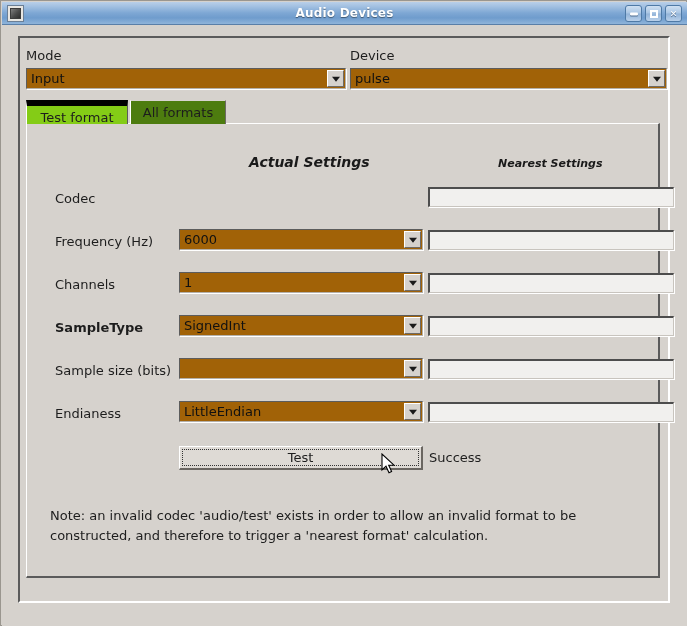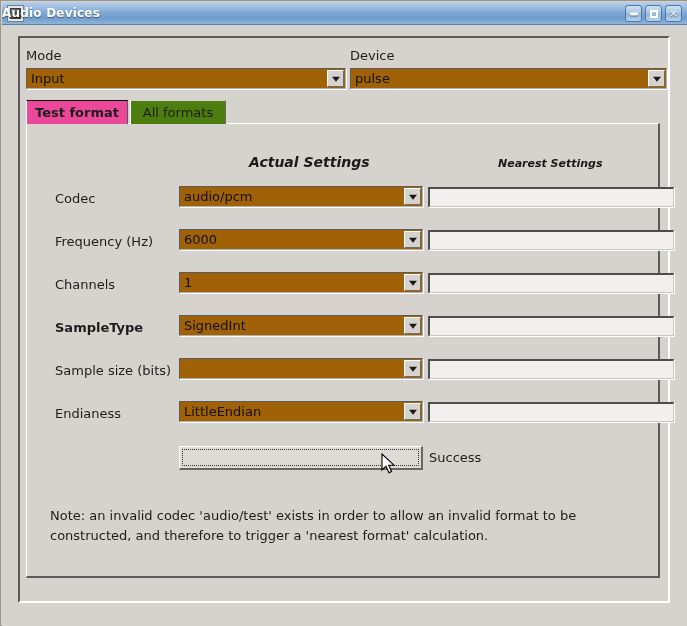--- a/index.html
+++ b/index.html
@@ -28,20 +28,21 @@
     background: linear-gradient(to bottom,
         #b9cfe8 0%, #a5c2e2 18%, #7ea7d4 50%, #6f9ccd 72%, #8fb4da 100%);
     border-bottom: 1px solid #5a7fa8;
     box-sizing: border-box;
   }
   #title-text {
     position: absolute;
     left: 0; top: 0;
     width: 685px;
     line-height: 22px;
+    text-align: center;
     font-size: 12px;
     font-weight: bold;
     color: #ffffff;
     text-shadow: 0 1px 1px rgba(0,0,0,.45);
     letter-spacing: .2px;
   }
   #win-icon {
     position: absolute;
     left: 5px; top: 3px;
     width: 17px; height: 17px;
@@ -178,26 +179,25 @@
     top: 0;
     height: 24px;
     box-sizing: border-box;
     font-size: 13px;
     color: #1d1d1d;
     text-align: center;
     line-height: 23px;
     background: #d6d2cd;
   }
   .tab.active {
-    background: #ec4899;
-    border-left: 1px solid #ffffff;
-    border-top: 1px solid #000000;
+    background: #84cc16;
+    border-left: 1px solid #ffffff;
+    border-top: 6px solid #000000;
     border-right: 1px solid #5b5b5b;
     z-index: 3;
-    font-weight: bold;
   }
   .tab.inactive {
     background: #4d7c0f;
     border-left: 1px solid #ffffff;
     border-top: 1px solid #d8d4cf;
     border-right: 1px solid #6d6965;
     z-index: 2;
   }
   #tabpanel {
     position: absolute;
@@ -318,24 +318,20 @@
           <span>All formats</span>
         </div>
       </div>
 
       <div id="tabpanel" style="top:85px;">
 
         <div class="colhdr" id="hdr-actual" style="left:222px; top:30px;">Actual Settings</div>
         <div class="colhdr" id="hdr-nearest" style="left:471px; top:33px;">Nearest Settings</div>
 
         <div class="lbl" style="left:28px; top:67px;">Codec</div>
-        <div class="combo" style="left:152px; top:62px; width:244px;">
-          <div class="val">audio/pcm</div>
-          <div class="arrowbox"></div>
-        </div>
         <div class="rofield" style="left:401px; top:63px; width:246px;"></div>
 
         <div class="lbl" style="left:28px; top:110px;">Frequency (Hz)</div>
         <div class="combo" style="left:152px; top:105px; width:244px;">
           <div class="val">6000</div>
           <div class="arrowbox"></div>
         </div>
         <div class="rofield" style="left:401px; top:106px; width:246px;"></div>
 
         <div class="lbl" style="left:28px; top:153px;">Channels</div>
@@ -359,20 +355,21 @@
         <div class="rofield" style="left:401px; top:235px; width:246px;"></div>
 
         <div class="lbl" style="left:28px; top:282px;">Endianess</div>
         <div class="combo" style="left:152px; top:277px; width:244px;">
           <div class="val">LittleEndian</div>
           <div class="arrowbox"></div>
         </div>
         <div class="rofield" style="left:401px; top:278px; width:246px;"></div>
 
         <div id="test-button" style="left:152px; top:322px;">
+          <div class="cap">Test</div>
           <div class="focus"></div>
         </div>
         <div id="status-label" style="left:402px; top:326px;">Success</div>
 
         <div id="note" style="left:23px; top:382px; width:600px;">Note: an invalid codec 'audio/test' exists in order to allow an invalid format to be constructed, and therefore to trigger a 'nearest format' calculation.</div>
 
       </div>
     </div>
   </div>
 

